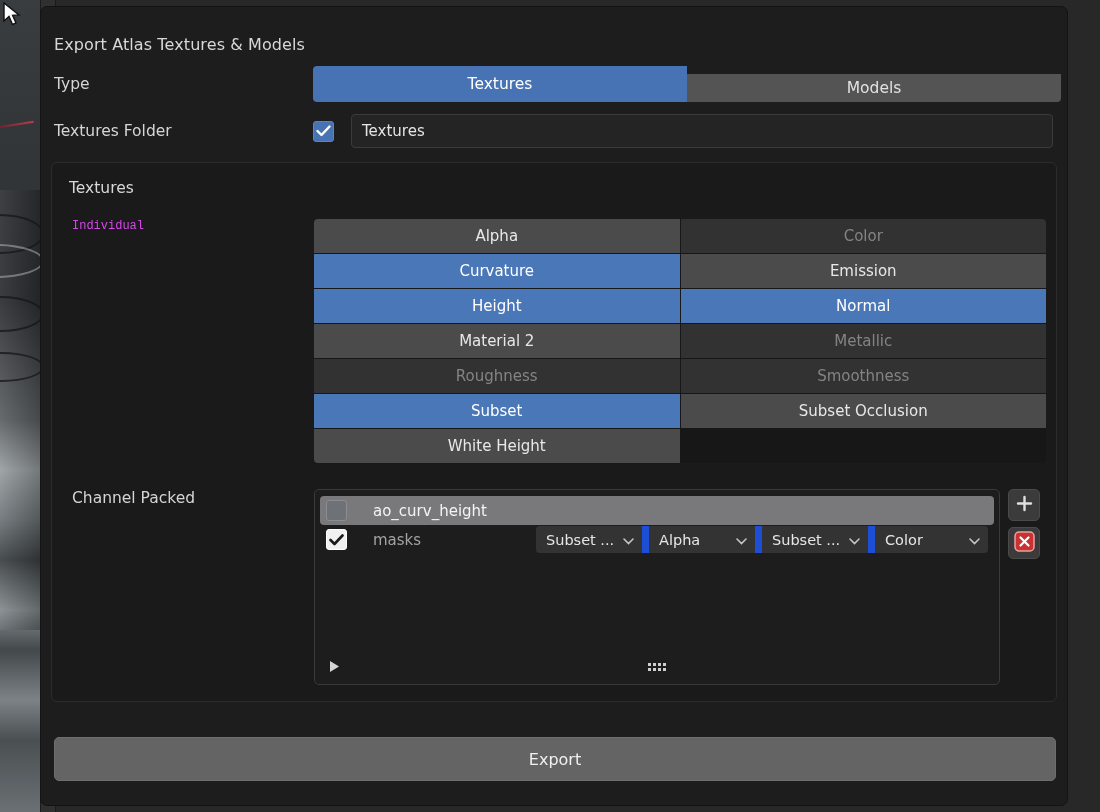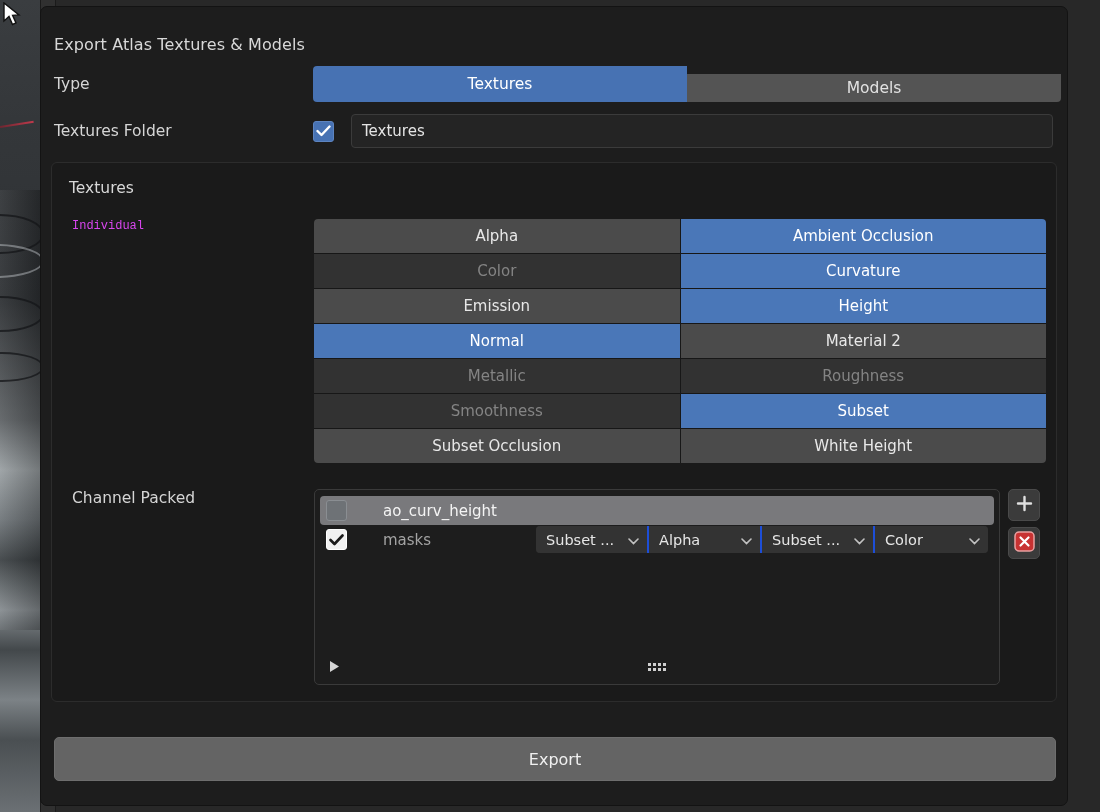--- a/index.html
+++ b/index.html
@@ -215,21 +215,20 @@
     position: relative;
     padding: 6px 5px 0 5px;
     overflow: hidden;
   }
 
   .cp-item {
     display: flex; align-items: center;
     height: 29px;
     border-radius: 4px;
     padding: 0 6px;
-    gap: 10px;
   }
   .cp-item.selected { background: #79797c; }
   .cp-item-name {
     margin-left: 26px;
     font-size: 15px;
     color: #a3a3a3;
     white-space: nowrap;
   }
   .cp-item.selected .cp-item-name { color: #f4f4f4; }
 
@@ -240,21 +239,21 @@
     border-radius: 4px;
     overflow: hidden;
     height: 27px;
   }
   .dd {
     display: flex; align-items: center;
     padding: 0 8px 0 10px;
     font-size: 14.5px;
     color: #e6e6e6;
     background: #333333;
-    border-right: 2px solid #1d4ed8;
+    border-right: 7px solid #1d4ed8;
     cursor: pointer;
     white-space: nowrap;
   }
   .dd:last-child { border-right: none; }
   .dd .dd-label { flex: 1; }
   .dd .chev { margin-left: 9px; opacity: .85; }
   .dd.w1 { width: 113px; }
   .dd.w2 { width: 113px; }
   .dd.w3 { width: 113px; }
   .dd.w4 { width: 113px; }
@@ -352,21 +351,20 @@
       </div>
 
       <div class="subpanel">
 
         <div class="subpanel-title">Textures</div>
 
         <div class="grid-row">
           <div class="grid-label">Individual</div>
           <div class="tex-grid" id="tex-grid">
               <div class="tex-cell off">Alpha</div>
-              <div class="tex-cell on">Ambient Occlusion</div>
               <div class="tex-cell disabled">Color</div>
               <div class="tex-cell on">Curvature</div>
               <div class="tex-cell off">Emission</div>
               <div class="tex-cell on">Height</div>
               <div class="tex-cell on">Normal</div>
               <div class="tex-cell off">Material 2</div>
               <div class="tex-cell disabled">Metallic</div>
               <div class="tex-cell disabled">Roughness</div>
               <div class="tex-cell disabled">Smoothness</div>
               <div class="tex-cell on">Subset</div>

